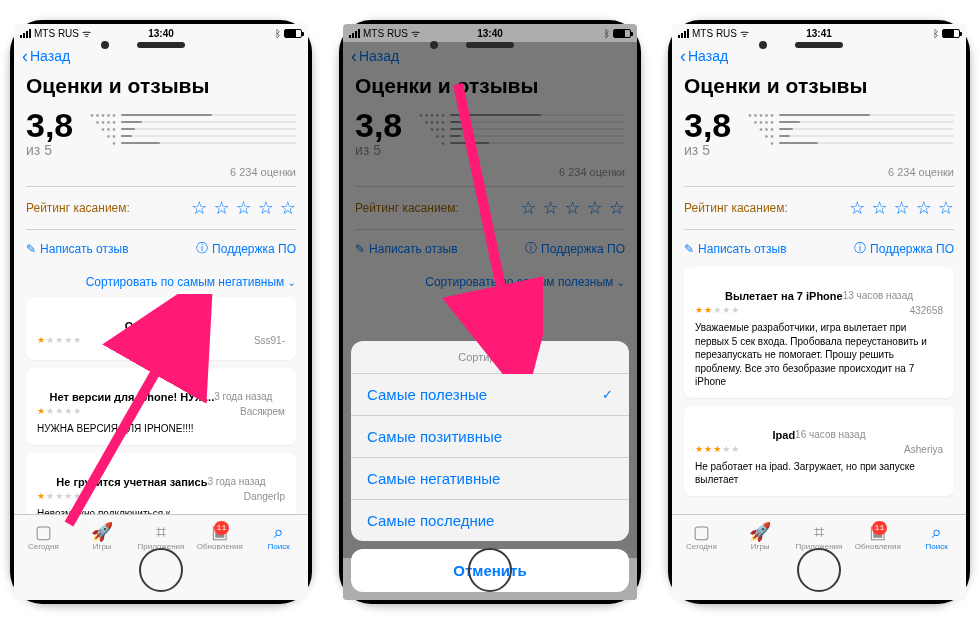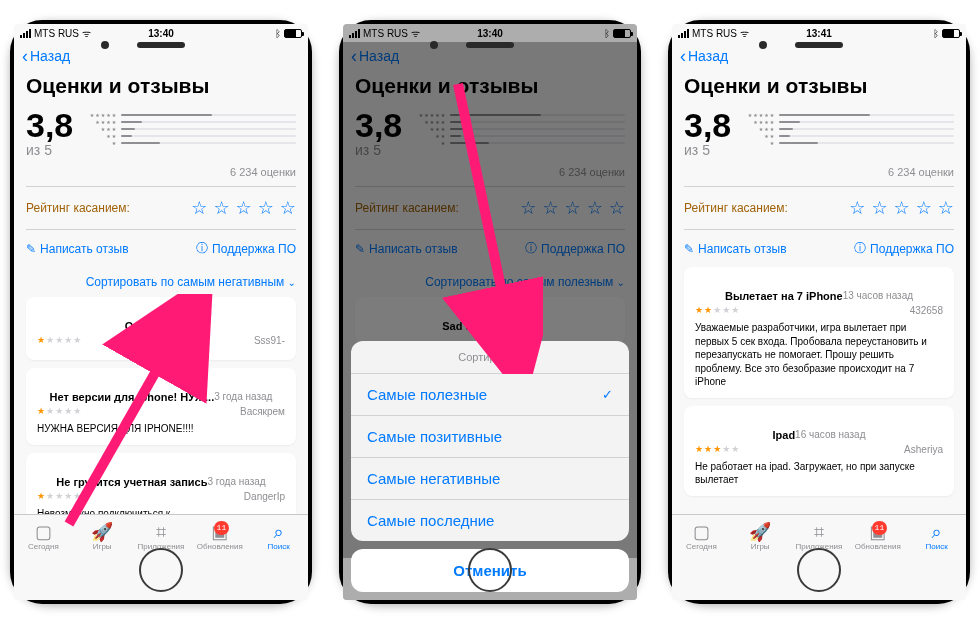--- a/index.html
+++ b/index.html
@@ -545,26 +545,20 @@
           <div class="action-link">
               <span>✎</span>
               <span>Написать отзыв</span>
             </div>
           <div class="action-link">
               <span>ⓘ</span>
               <span>Поддержка ПО</span>
             </div>
         </div>
         <div class="sort-row"><span>Сортировать по</span> <span>самым полезным</span> <span class="sort-chev">⌄</span></div>
-        <div class="card">
-          <div class="card-head">
-              <span class="card-title">Sad update</span>
-              <span class="card-date">19 сент.</span>
-            </div>
-        </div>
       </div>
       <div class="dim"></div>
 
       <div class="action-sheet">
         <div class="sheet-group">
           <div class="sheet-header">Сортировка:</div>
           <div class="sheet-item">
               <span>Самые полезные</span>
               <span class="check">✓</span>
             </div>

